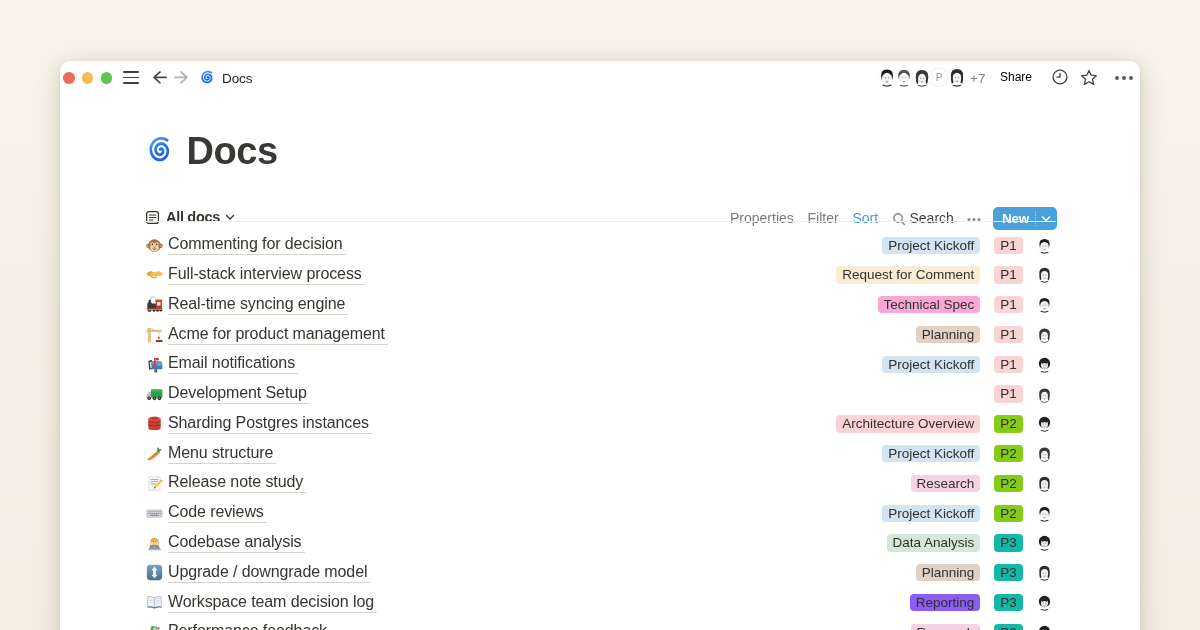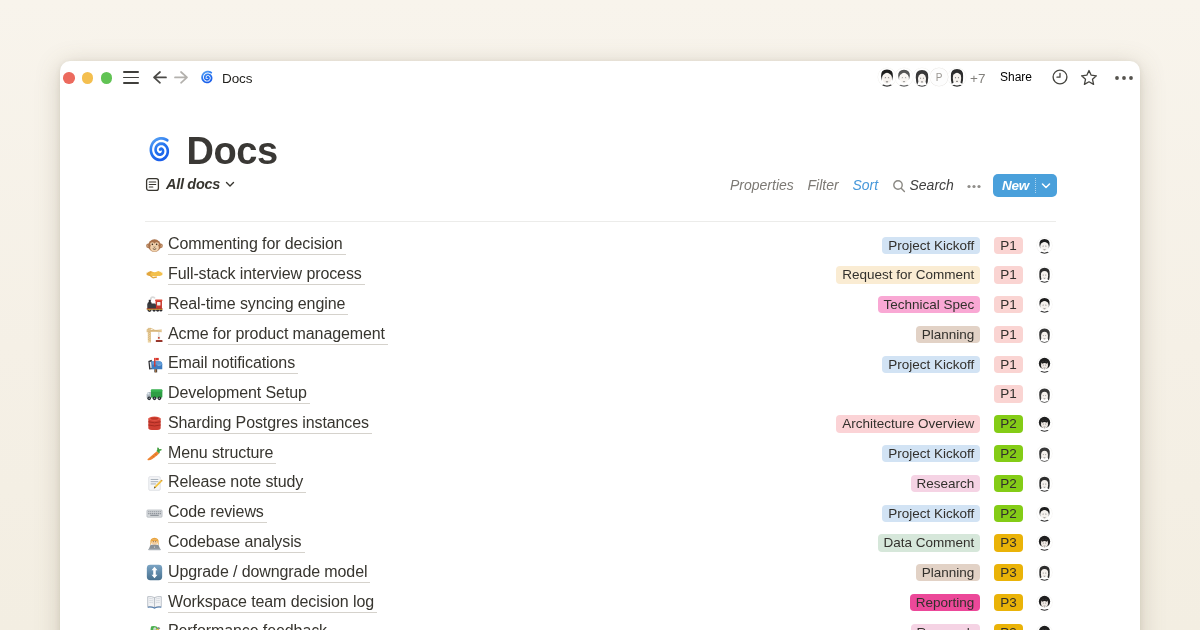--- a/index.html
+++ b/index.html
@@ -6,37 +6,37 @@
 body { background:linear-gradient(180deg,#f8f4ec 0%,#f5f0e6 55%,#f3eee2 100%); font-family:"Liberation Sans", sans-serif; position:relative; }
 .win { position:absolute; left:60px; top:61px; width:1080px; height:600px; background:#fff; border-radius:10px; box-shadow:0 4px 24px rgba(110,95,70,0.26), 0 1px 5px rgba(110,95,70,0.12); }
 .dot { position:absolute; width:11.5px; height:11.5px; border-radius:50%; top:11.2px; }
 .burger span { position:absolute; left:0; width:16px; height:1.5px; background:#403f3c; border-radius:1px; }
 .chtxt { position:absolute; font-size:13.5px; color:#201f1c; font-weight:400; letter-spacing:-0.1px; }
 .tav { position:absolute; top:6px; }
 .plus7 { position:absolute; left:910px; top:9.5px; font-size:13.5px; color:#82807c; }
 .share { position:absolute; left:940px; top:9px; font-size:12px; color:#000000; }
 h1 { position:absolute; left:126.6px; top:68.5px; font-size:38px; font-weight:700; color:#3a3835; letter-spacing:-0.5px; }
 .bigspiral { position:absolute; left:86.5px; top:73.5px; }
-.viewbar { position:absolute; top:113px; left:85px; width:911px; height:23.3px;font-style:italic; }
+.viewbar { position:absolute; top:146px; left:85px; width:911px; height:23.3px; }
 .alldocs { position:absolute; left:0; top:2px; display:flex; align-items:center; }
 .alldocs b { font-size:14.5px; color:#37352f; margin-left:6px; letter-spacing:-0.3px; }
 .toolright { position:absolute; left:0; top:0; width:911px; height:23.3px; }
 .tt { position:absolute; top:3.2px; font-size:14px; color:#7c7974; }
 .divider { position:absolute; left:85px; top:159.8px; width:911px; height:1px; background:#ececea; }
 .rows { position:absolute; left:85px; top:169.3px; width:911px; }
 .row { height:29.79px; display:flex; align-items:center; position:relative; }
 .emw { width:17px; height:17px; margin-left:0.5px; }
 .em { width:17px; height:17px; display:block; }
 .title { margin-left:5.5px; font-size:16px; color:#37352f; border-bottom:1px solid #d5d2cc; padding-bottom:1px; padding-right:3px; letter-spacing:-0.1px; }
 .right { position:absolute; right:0; display:flex; align-items:center;padding-left:20px; }
 .tag { height:17.3px; line-height:17.5px; padding:0 6px; border-radius:4px; font-size:13.5px; color:#32302c; }
 .pr { width:29px; height:17.3px; line-height:17.5px; border-radius:4px; font-size:13.5px; color:#32302c; text-align:center; margin-left:13.7px; }
 .p1 { background:#fad4d2; }
 .p2 { background:#84cc16; }
-.p3 { background:#eab308; }
+.p3 { background:#14b8a6; }
 .av { width:17px; height:17px; margin-left:12.6px; margin-right:3.4px; }
 .av svg { display:block; }
 .newbtn { position:absolute; left:847.5px; top:0; width:64.3px; height:23.3px; background:#4aa0db; border-radius:5px; color:#fff; display:flex; align-items:center; }
 .newbtn b { font-size:13.5px; margin-left:9.5px; letter-spacing:-0.2px; }
 </style></head>
 <body>
 <div class="win">
   <div class="dot" style="left:3px;background:#ec6a5e"></div>
   <div class="dot" style="left:21.8px;background:#f4bf4f"></div>
   <div class="dot" style="left:40.7px;background:#61c354"></div>
@@ -598,21 +598,21 @@
             <circle cx="6.9" cy="6.4" r="0.45" fill="#3b2a1c"></circle>
             <circle cx="9.1" cy="6.4" r="0.45" fill="#3b2a1c"></circle>
             <path d="M5.6 4.6 Q8 3.4 10.4 4.6 Q10.8 5.4 10.4 5.8 Q8 4.8 5.6 5.8 Q5.2 5.4 5.6 4.6" fill="#e8a33d"></path>
             <path d="M2.6 13.4 L4 9.8 Q4.3 9.2 5 9.2 H11 Q11.7 9.2 12 9.8 L13.4 13.4 Z" fill="#8a9096"></path>
             <rect x="2" y="13" width="12" height="1.4" rx="0.7" fill="#aab1b8"></rect>
             <circle cx="8" cy="11.4" r="0.5" fill="#e8edf2"></circle>
           </svg>
         </span>
         <span class="title">Codebase analysis</span>
   <span class="right">
-          <span class="tag" style="background:#d6e7da">Data Comment</span>
+          <span class="tag" style="background:#d6e7da">Data Analysis</span>
           <span class="pr p3">P3</span>
           <span class="av">
             <svg width="17" height="17" viewBox="0 0 18 18">
               <defs>
                 <clipPath id="cc17">
                   <circle cx="9" cy="9" r="8.7"></circle>
                 </clipPath>
               </defs>
               <circle cx="9" cy="9" r="8.55" fill="#fff" stroke="#e8e5e0" stroke-width="0.5"></circle>
               <circle cx="9" cy="9" r="9" fill="none" stroke="#fff" stroke-width="0.9"></circle>
@@ -671,21 +671,21 @@
   <span class="emw">
           <svg class="em" viewBox="0 0 16 16">
             <path d="M8 3.4 Q5.4 1.9 1.6 2.5 V11.9 Q5.4 11.3 8 12.8 Q10.6 11.3 14.4 11.9 V2.5 Q10.6 1.9 8 3.4" fill="#f2f3f5" stroke="#9aa2ad" stroke-width="0.6"></path>
             <path d="M8 3.4 V12.8" stroke="#9aa2ad" stroke-width="0.6"></path>
             <path d="M3 4.3 Q5.5 4 7 4.8 M3 6.1 Q5.5 5.8 7 6.6 M3 7.9 Q5.5 7.6 7 8.4 M9 4.8 Q10.5 4 13 4.3 M9 6.6 Q10.5 5.8 13 6.1 M9 8.4 Q10.5 7.6 13 7.9" stroke="#c3c9d2" stroke-width="0.55" fill="none"></path>
             <path d="M1.6 11.9 Q5.4 11.3 8 12.8 Q10.6 11.3 14.4 11.9 L14.4 12.9 Q10.6 12.3 8 13.8 Q5.4 12.3 1.6 12.9 Z" fill="#4a76a8"></path>
           </svg>
         </span>
         <span class="title">Workspace team decision log</span>
   <span class="right">
-          <span class="tag" style="background:#ec4899">Reporting</span>
+          <span class="tag" style="background:#8b5cf6">Reporting</span>
           <span class="pr p3">P3</span>
           <span class="av">
             <svg width="17" height="17" viewBox="0 0 18 18">
               <defs>
                 <clipPath id="cc17">
                   <circle cx="9" cy="9" r="8.7"></circle>
                 </clipPath>
               </defs>
               <circle cx="9" cy="9" r="8.55" fill="#fff" stroke="#e8e5e0" stroke-width="0.5"></circle>
               <circle cx="9" cy="9" r="9" fill="none" stroke="#fff" stroke-width="0.9"></circle>

